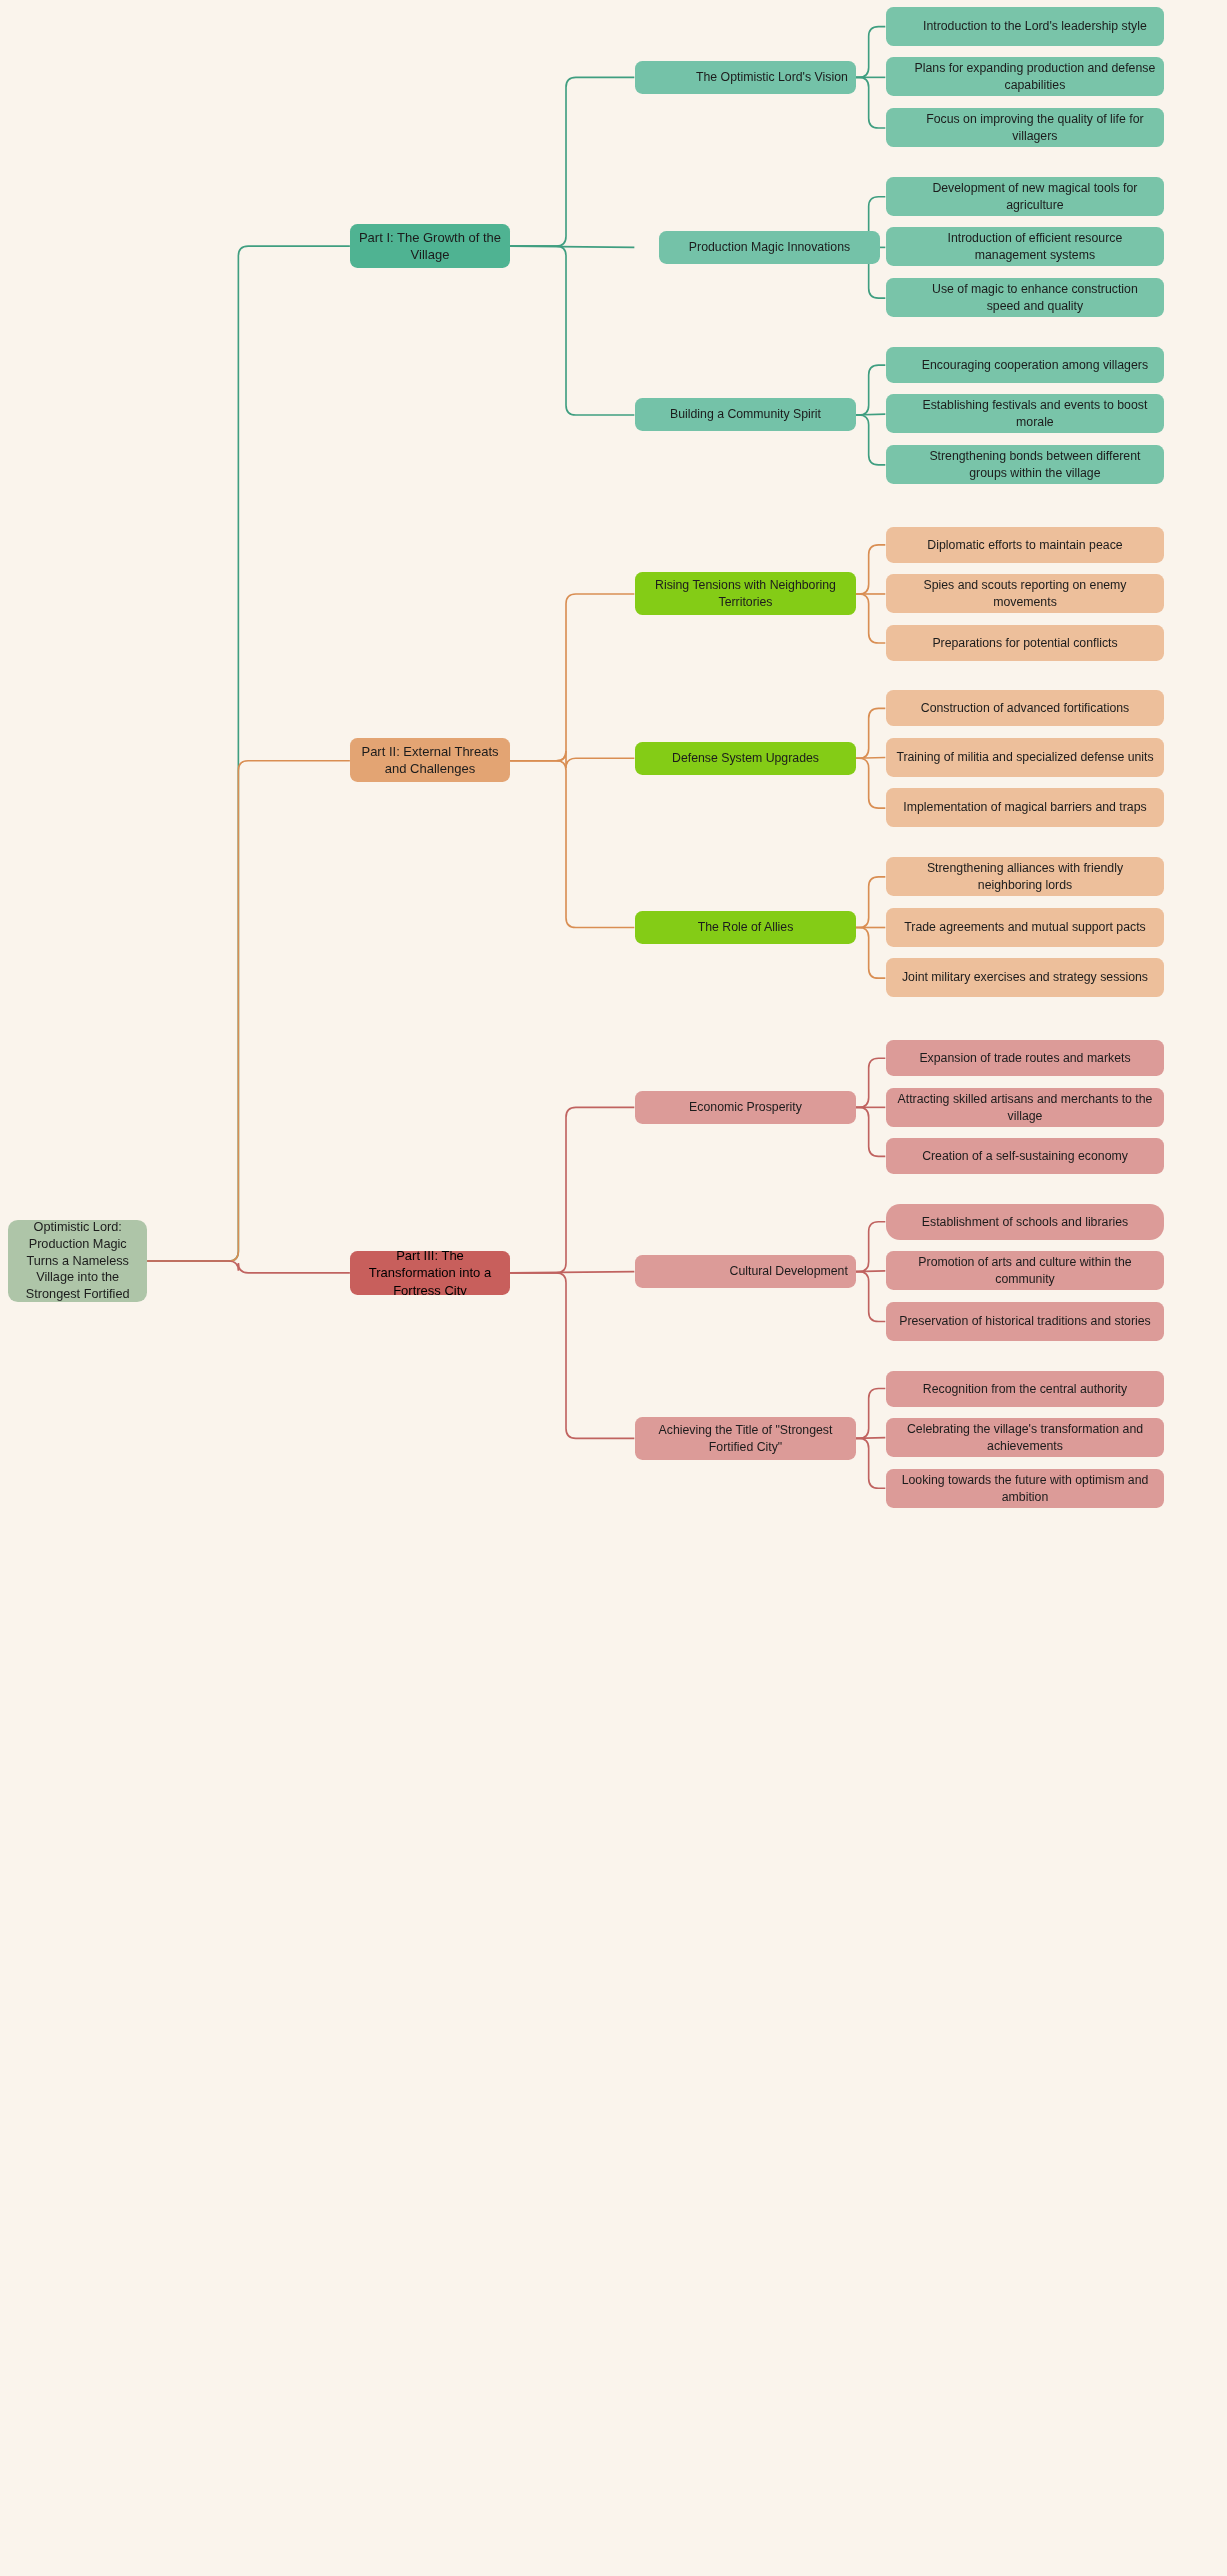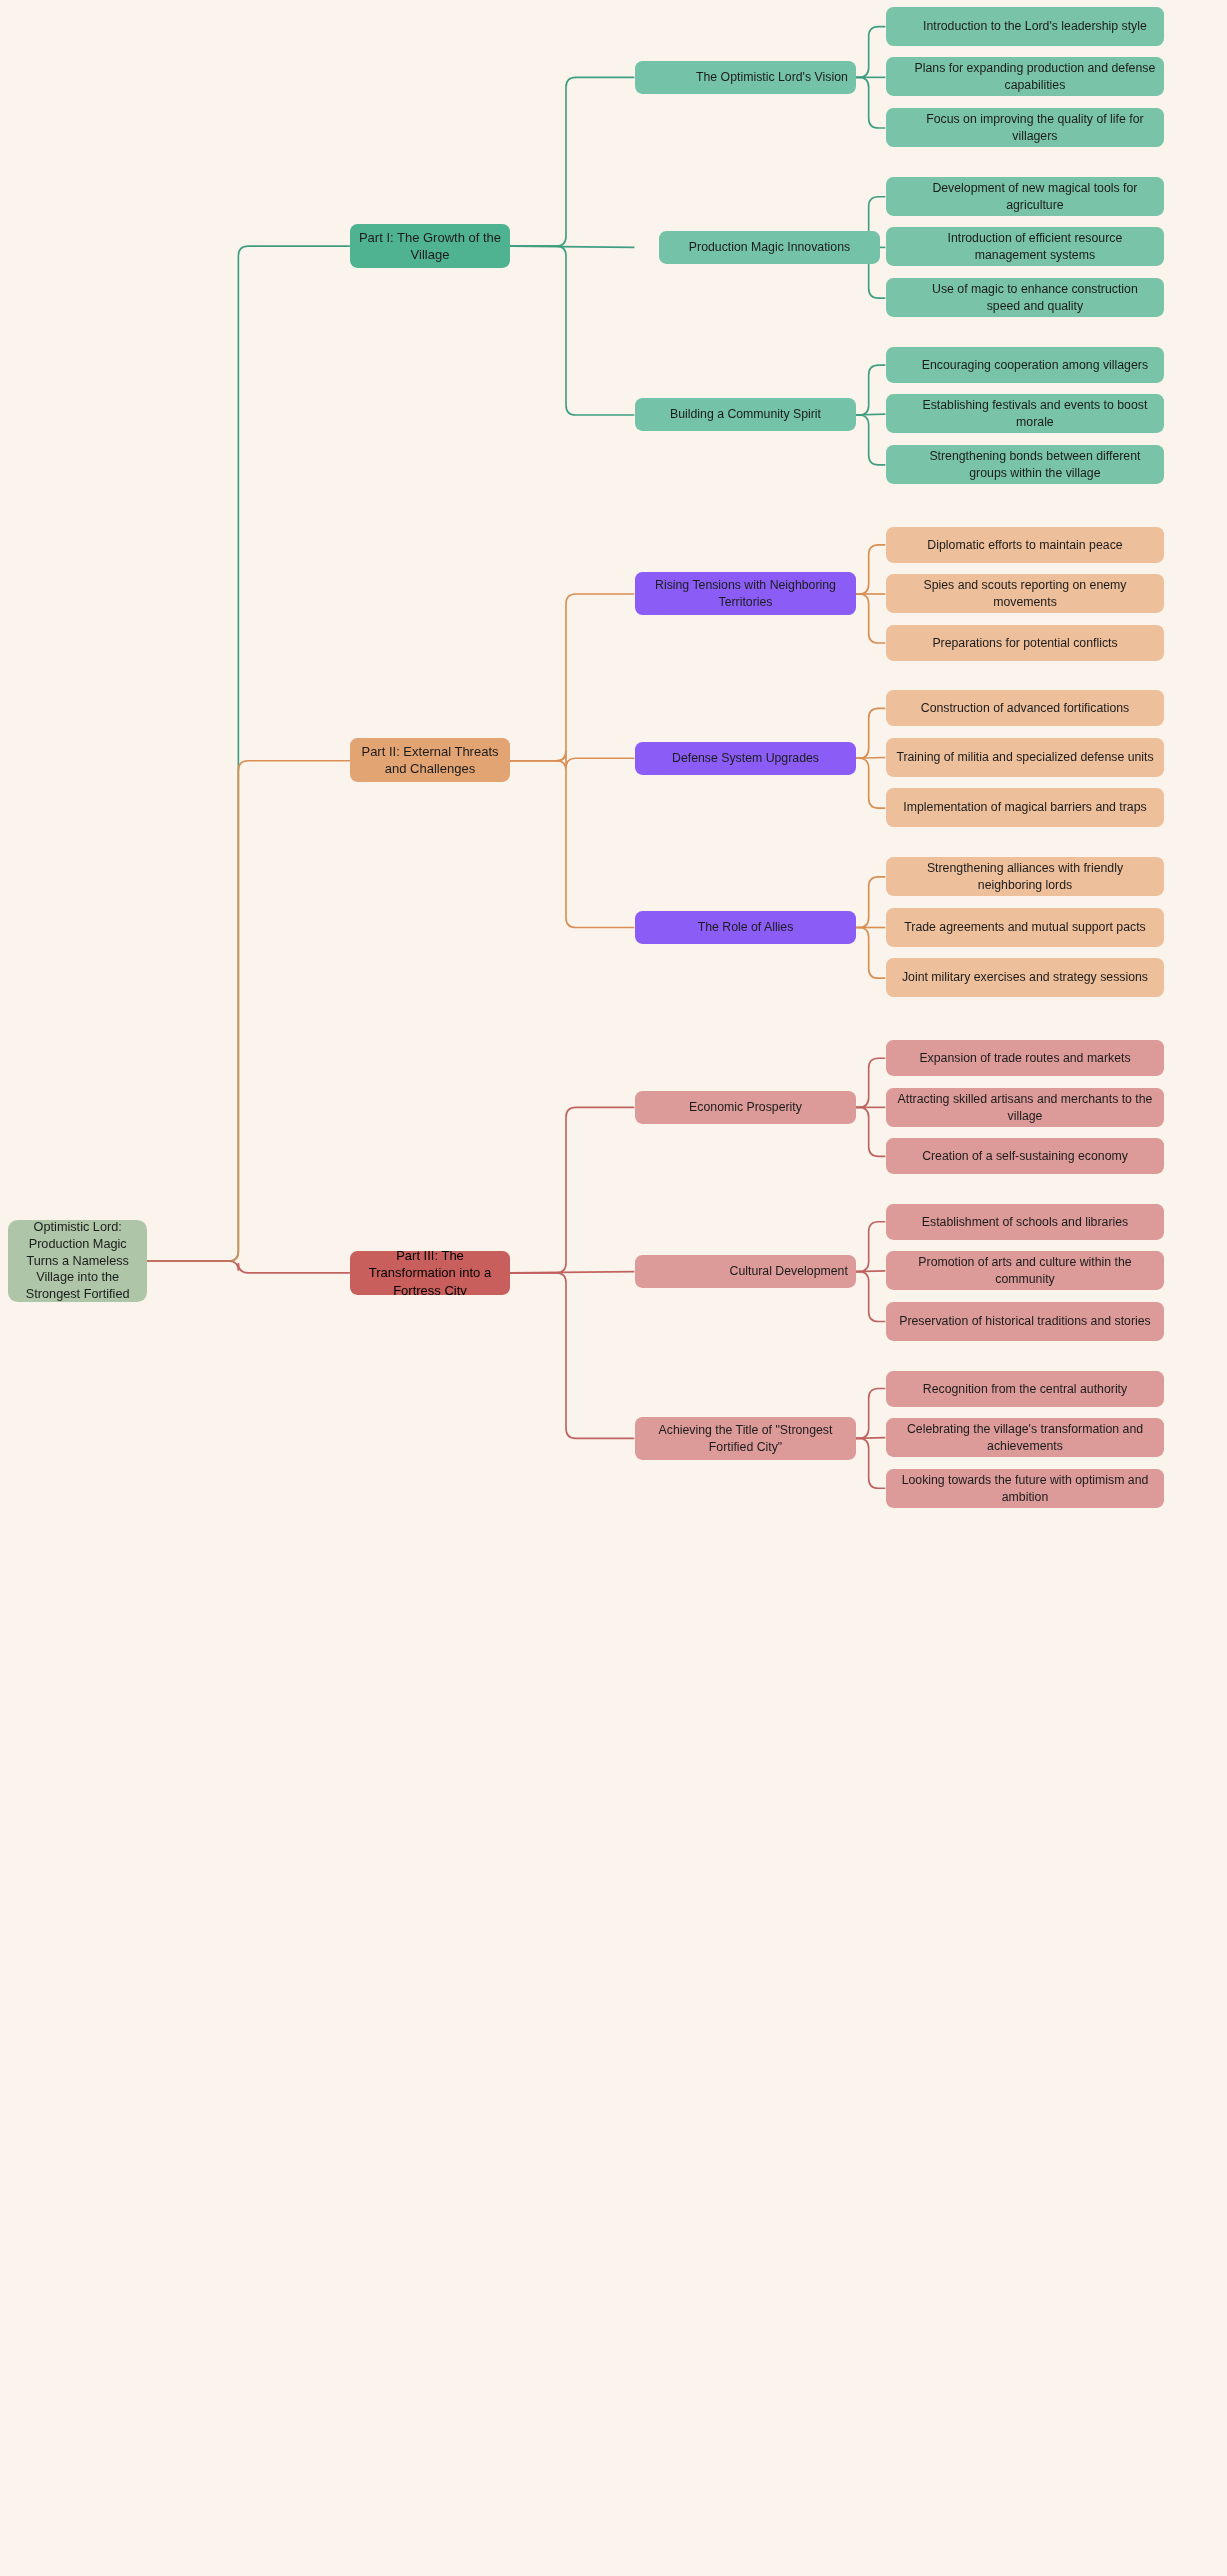--- a/index.html
+++ b/index.html
@@ -24,21 +24,21 @@
   }
   .node.root{
     background:#aec5a8;
     font-size:12.7px;
     border-radius:9.8px;
   }
   .node.sec-green{background:#4fb392;font-size:13px;}
   .node.sec-orange{background:#e3a473;font-size:13px;}
   .node.sec-red{background:#c85f5c;font-size:13px;color:#000000;}
   .node.l2-green{background:#74c2a8;font-size:12.3px;}
-  .node.l2-orange{background:#8b5cf6;font-size:12.3px;}
+  .node.l2-orange{background:#84cc16;font-size:12.3px;}
   .node.l2-red{background:#dc9b98;font-size:12.3px;}
   .node.leaf-green{background:#79c4a9;font-size:12.3px;padding-left:28px;}
   .node.leaf-orange{background:#edbf9b;font-size:12.3px;}
   .node.leaf-red{background:#dc9b98;font-size:12.3px;}
 </style>
 </head>
 <body>
 
 <div id="mindmap">
   <svg class="edges" id="edges" viewBox="0 0 1501 3150" width="1227" height="2576">
@@ -175,21 +175,21 @@
       </div>
       <div class="node leaf-red" style="left: 886px; top: 1088px; width: 278px; height: 39px;">
         <span>Attracting skilled artisans and merchants to the village</span>
       </div>
       <div class="node leaf-red" style="left: 886px; top: 1138px; width: 278px; height: 36px;">
         <span>Creation of a self-sustaining economy</span>
       </div>
       <div class="node l2-red" style="left: 635px; top: 1255px; width: 221px; height: 33px; justify-content: flex-end;">
         <span>Cultural Development</span>
       </div>
-      <div class="node leaf-red" style="left: 886px; top: 1204px; width: 278px; height: 36px;">
+      <div class="node leaf-red" style="left: 886px; top: 1204px; width: 278px; height: 36px; border-radius: 14px;">
         <span>Establishment of schools and libraries</span>
       </div>
       <div class="node leaf-red" style="left: 886px; top: 1251px; width: 278px; height: 39px;">
         <span>Promotion of arts and culture within the community</span>
       </div>
       <div class="node leaf-red" style="left: 886px; top: 1302px; width: 278px; height: 39px;">
         <span>Preservation of historical traditions and stories</span>
       </div>
       <div class="node l2-red" style="left: 635px; top: 1417px; width: 221px; height: 43px;">
         <span>Achieving the Title of "Strongest Fortified City"</span>

